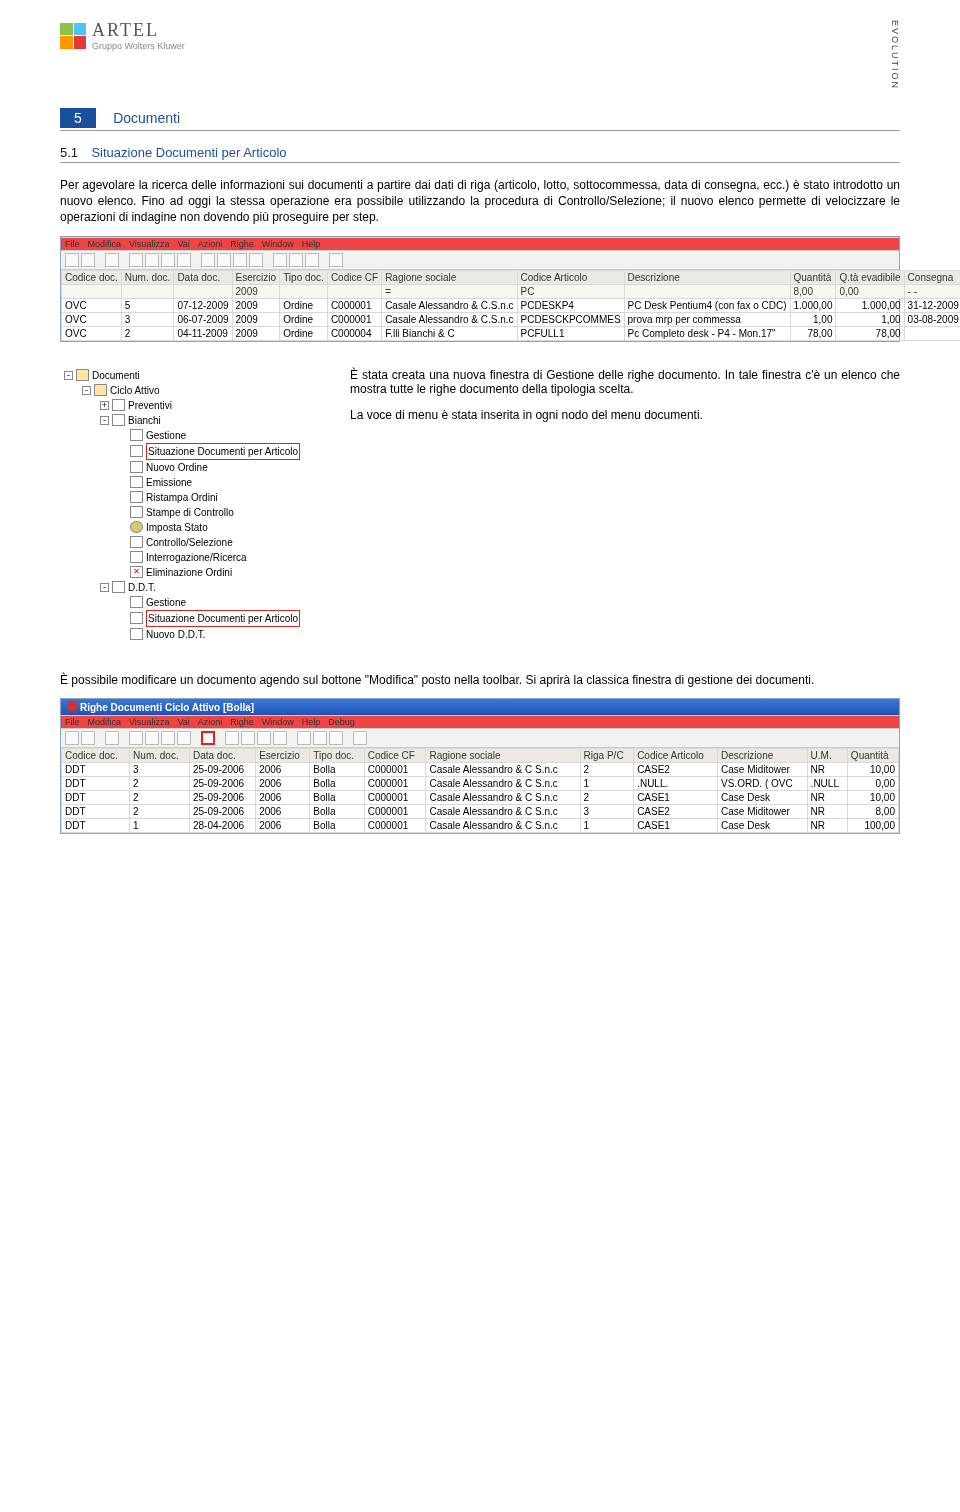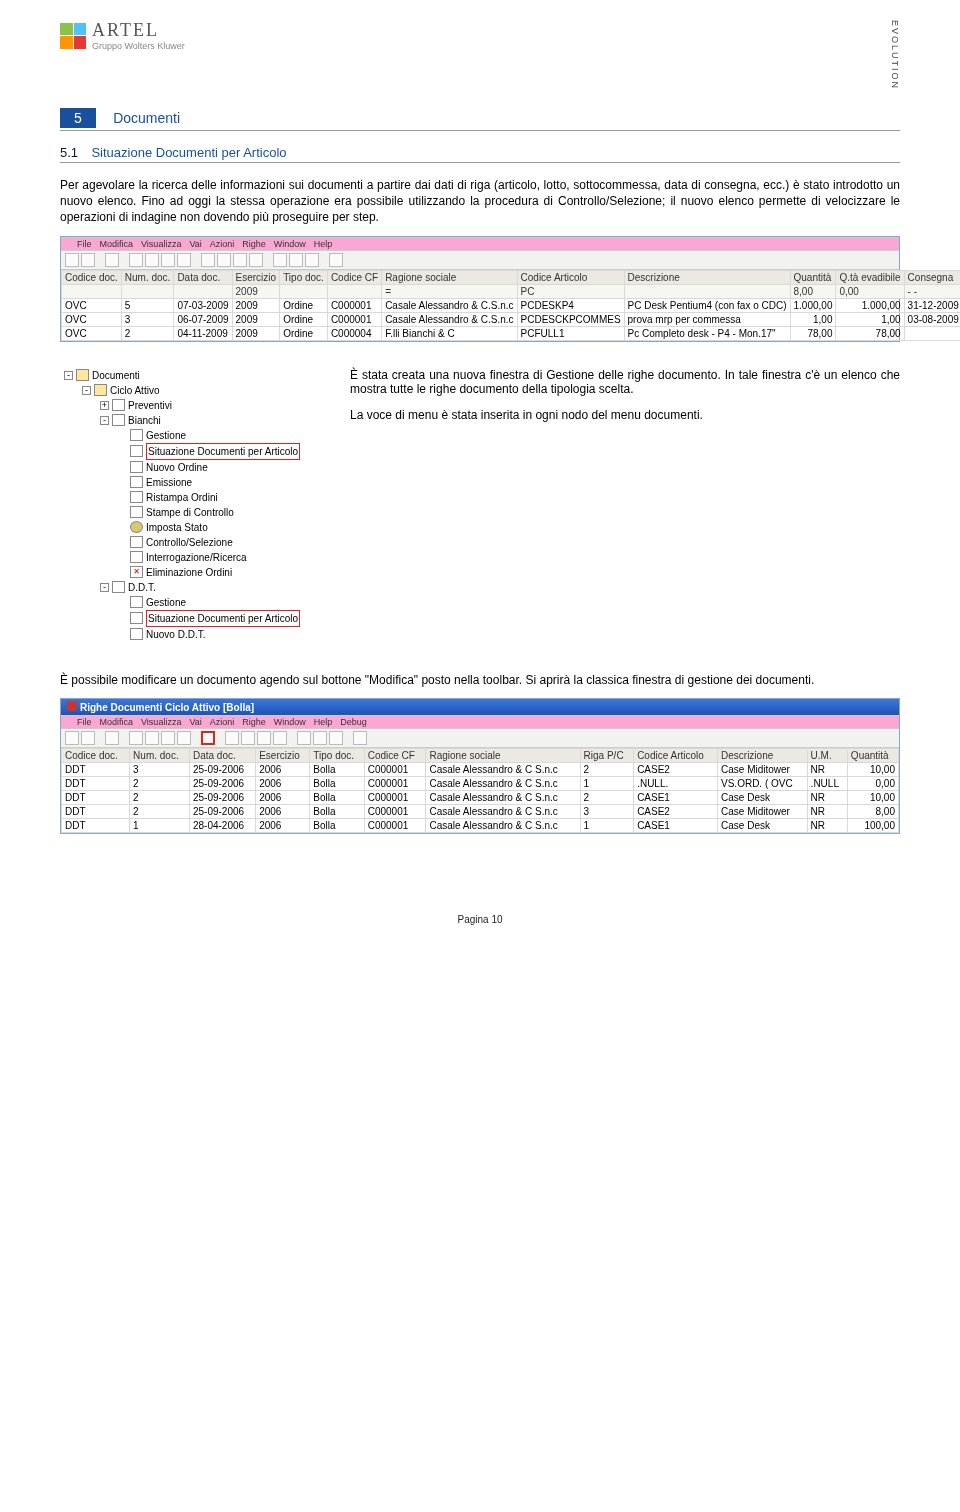--- a/index.html
+++ b/index.html
@@ -28,21 +28,21 @@
   .subsec-num { color:#0f172a; font-size:13px; }
   .subsec-title { color:#1a4f9c; font-size:13px; padding-left:10px; }
 
   p.body { margin-top:14px; text-align:justify; font-size:12px; line-height:1.35; }
 
   
   .app-window { border:1px solid #8aa5c7; margin-top:10px; font-size:9px; background:#fff; }
   .titlebar { background:linear-gradient(#e8f0fb,#cfe0f6); padding:2px 6px; display:flex; justify-content:space-between; align-items:center; font-size:10px; }
   .titlebar .wicon { width:10px;height:10px;background:#c33;border-radius:2px;display:inline-block;margin-right:3px;}
   .winbtns span { display:inline-block; width:16px; height:12px; border:1px solid #8aa5c7; margin-left:1px; background:#eef4fc; text-align:center; line-height:10px; font-size:8px; }
-  .menubar { padding:1px 16px; font-size:9px; color:#333; background:#f9a8d4; border-top:1px solid #ccc; border-bottom:1px solid #ccc; }
+  .menubar { padding:1px 4px; font-size:9px; color:#333; background:#ef4444; border-top:1px solid #ccc; border-bottom:1px solid #ccc; }
   .menubar span { margin-right:8px; }
   .toolbar { padding:2px 4px; background:#f2f2ee; border-bottom:1px solid #ccc; display:flex; gap:2px; }
   .tbtn { width:14px; height:14px; border:1px solid #bbb; background:#fafafa; display:inline-block;}
   .tbtn.sep { border:none; background:transparent; width:6px;}
   .datagrid { width:100%; border-collapse:collapse; font-size:10px;border-radius:26px; }
   .datagrid th, .datagrid td { border:1px solid #d9d9d9; padding:1px 3px; text-align:left; white-space:nowrap; overflow:hidden; }
   .datagrid th { background:#ece9e2; font-weight:normal; color:#333; }
   .datagrid td.num { text-align:right; }
 
   
@@ -160,21 +160,21 @@
             <th style="background: rgb(247, 247, 242);">8,00</th>
             <th style="background: rgb(247, 247, 242);">0,00</th>
             <th style="background: rgb(247, 247, 242);">- -</th>
             <th style="background: rgb(247, 247, 242);"></th>
           </tr>
         </thead>
         <tbody>
           <tr>
             <td>OVC</td>
             <td>5</td>
-            <td>07-03-2009</td>
+            <td>07-12-2009</td>
             <td>2009</td>
             <td>Ordine</td>
             <td>C000001</td>
             <td>Casale Alessandro &amp; C.S.n.c</td>
             <td>PCDESKP4</td>
             <td>PC Desk Pentium4 (con fax o CDC)</td>
             <td class="num">1.000,00</td>
             <td class="num">1.000,00</td>
             <td>31-12-2009</td>
             <td></td>
@@ -428,15 +428,14 @@
             <td>1</td>
             <td>CASE1</td>
             <td>Case Desk</td>
             <td>NR</td>
             <td class="num">100,00</td>
           </tr>
         </tbody>
       </table>
   </div>
 
-  <div class="footer">Pagina 10</div>
 
 </div>
 
 </body></html>

